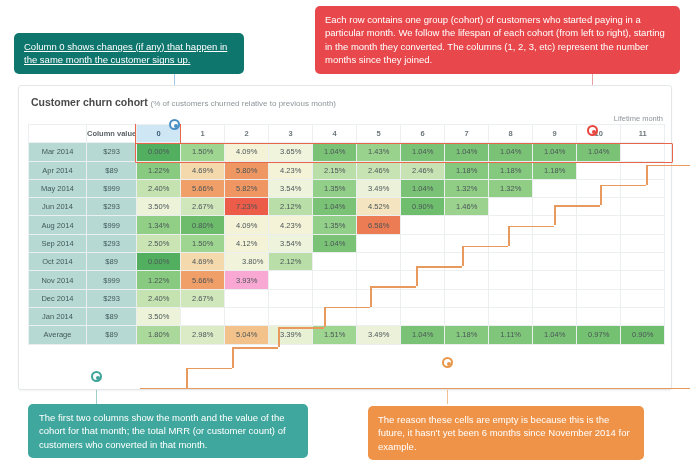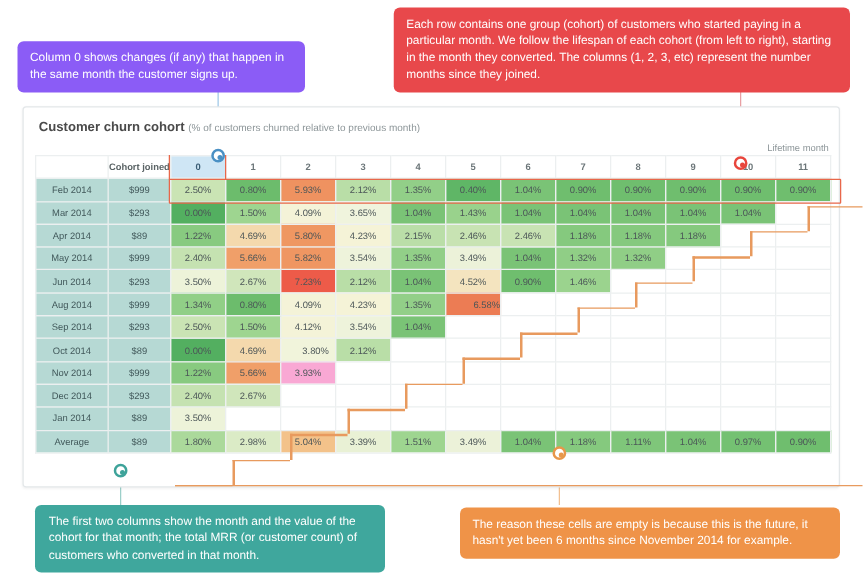--- a/index.html
+++ b/index.html
@@ -36,21 +36,21 @@
 
   
   .callout {
     position: absolute;
     border-radius: 5px;
     color: #ffffff;
     font-size: 9.5px;
     line-height: 1.42;
     padding: 7px 10px;
   }
-  .callout.blue { background: #8b5cf6; }
+  .callout.blue { background: #0f766e; text-decoration: underline; }
   .callout.red  { background: #e8484b; }
   .callout.teal { background: #3fa79d; padding-left: 11px; }
   .callout.orng { background: #ef9348; }
 
   
   .card {
     position: absolute;
     left: 18px; top: 85px; width: 654px; height: 305px;
     background: #ffffff;
     border: 1px solid #e3e7e9;
@@ -127,68 +127,52 @@
   </div>
 
   <div class="callout red" style="left:315px; top:6px; width:365px;">
     <span>Each row contains one group (cohort) of customers who started paying in a particular month. We follow the lifespan of each cohort (from left to right), starting in the month they converted.  The columns (1, 2, 3, etc) represent the number months since they joined.</span>
   </div>
 
   <div class="callout teal" style="left:28px; top:404px; width:280px;">
     <span>The first two columns show the month and the value of the cohort for that month; the total MRR (or customer count) of customers who converted in that month.</span>
   </div>
 
-  <div class="callout orng" style="left:368px; top:406px; width:304px;">
+  <div class="callout orng" style="left:368px; top:406px; width:276px;">
     <span>The reason these cells are empty is because this is the future, it hasn't yet been 6 months since November 2014 for example.</span>
   </div>
 
   <div class="card">
     <div class="card-title">
       <span>Customer churn cohort</span>
       <span class="sub">(% of customers churned relative to previous month)</span>
     </div>
     <div class="lifetime-label">Lifetime month</div>
 
     <table class="cohort">
       <thead>
         <tr id="hdrrow">
             <th class="corner"></th>
-            <th class="cohortval">Cohort joined</th>
+            <th class="cohortval">Column value</th>
             <th class="mcol sel">0</th>
             <th class="mcol">1</th>
             <th class="mcol">2</th>
             <th class="mcol">3</th>
             <th class="mcol">4</th>
             <th class="mcol">5</th>
             <th class="mcol">6</th>
             <th class="mcol">7</th>
             <th class="mcol">8</th>
             <th class="mcol">9</th>
             <th class="mcol">10</th>
             <th class="mcol">11</th>
           </tr>
       </thead>
       <tbody id="bodyrows">
           <tr class="">
-            <td class="rowlab">Feb 2014</td>
-            <td class="rowval">$999</td>
-            <td class="val" style="background: rgb(202, 228, 180);">2.50%</td>
-            <td class="val" style="background: rgb(108, 188, 108);">0.80%</td>
-            <td class="val" style="background: rgb(239, 146, 96);">5.93%</td>
-            <td class="val" style="background: rgb(185, 222, 167);">2.12%</td>
-            <td class="val" style="background: rgb(146, 207, 136);">1.35%</td>
-            <td class="val" style="background: rgb(95, 182, 102);">0.40%</td>
-            <td class="val" style="background: rgb(122, 195, 118);">1.04%</td>
-            <td class="val" style="background: rgb(111, 190, 110);">0.90%</td>
-            <td class="val" style="background: rgb(111, 190, 110);">0.90%</td>
-            <td class="val" style="background: rgb(111, 190, 110);">0.90%</td>
-            <td class="val" style="background: rgb(111, 190, 110);">0.90%</td>
-            <td class="val" style="background: rgb(111, 190, 110);">0.90%</td>
-          </tr>
-          <tr class="">
             <td class="rowlab">Mar 2014</td>
             <td class="rowval">$293</td>
             <td class="val" style="background: rgb(83, 175, 96);">0.00%</td>
             <td class="val" style="background: rgb(158, 213, 144);">1.50%</td>
             <td class="val" style="background: rgb(244, 243, 216);">4.09%</td>
             <td class="val" style="background: rgb(240, 244, 221);">3.65%</td>
             <td class="val" style="background: rgb(122, 195, 118);">1.04%</td>
             <td class="val" style="background: rgb(153, 210, 140);">1.43%</td>
             <td class="val" style="background: rgb(122, 195, 118);">1.04%</td>
             <td class="val" style="background: rgb(122, 195, 118);">1.04%</td>
@@ -246,21 +230,21 @@
             <td class="empty"></td>
           </tr>
           <tr class="">
             <td class="rowlab">Aug 2014</td>
             <td class="rowval">$999</td>
             <td class="val" style="background: rgb(145, 207, 135);">1.34%</td>
             <td class="val" style="background: rgb(108, 188, 108);">0.80%</td>
             <td class="val" style="background: rgb(244, 243, 216);">4.09%</td>
             <td class="val" style="background: rgb(245, 243, 215);">4.23%</td>
             <td class="val" style="background: rgb(146, 207, 136);">1.35%</td>
-            <td class="val" style="background: rgb(236, 124, 84); text-align: right;">6.58%</td>
+            <td class="val" style="background: rgb(236, 124, 84);">6.58%</td>
             <td class="empty"></td>
             <td class="empty"></td>
             <td class="empty"></td>
             <td class="empty"></td>
             <td class="empty"></td>
             <td class="empty"></td>
           </tr>
           <tr class="">
             <td class="rowlab">Sep 2014</td>
             <td class="rowval">$293</td>

